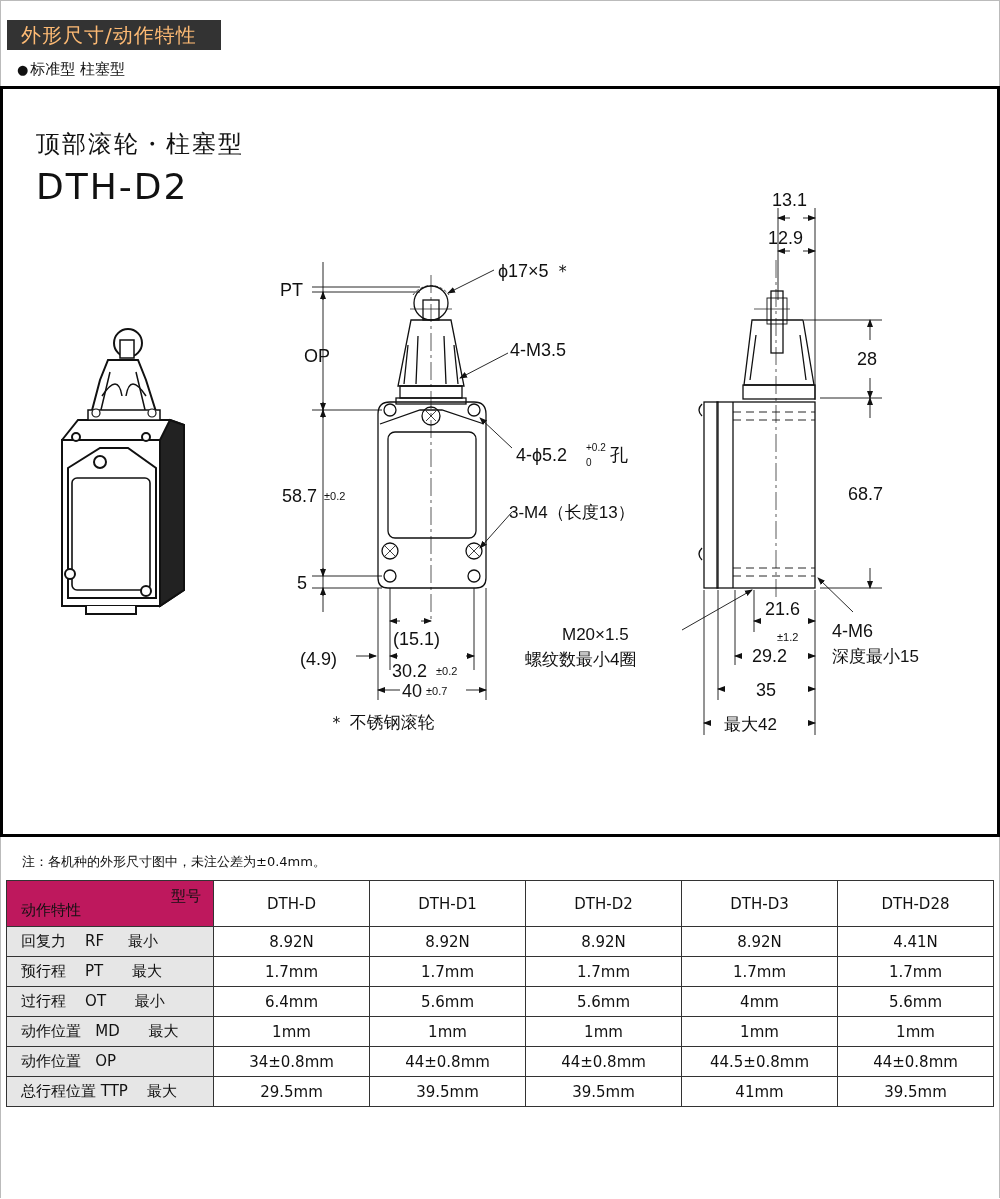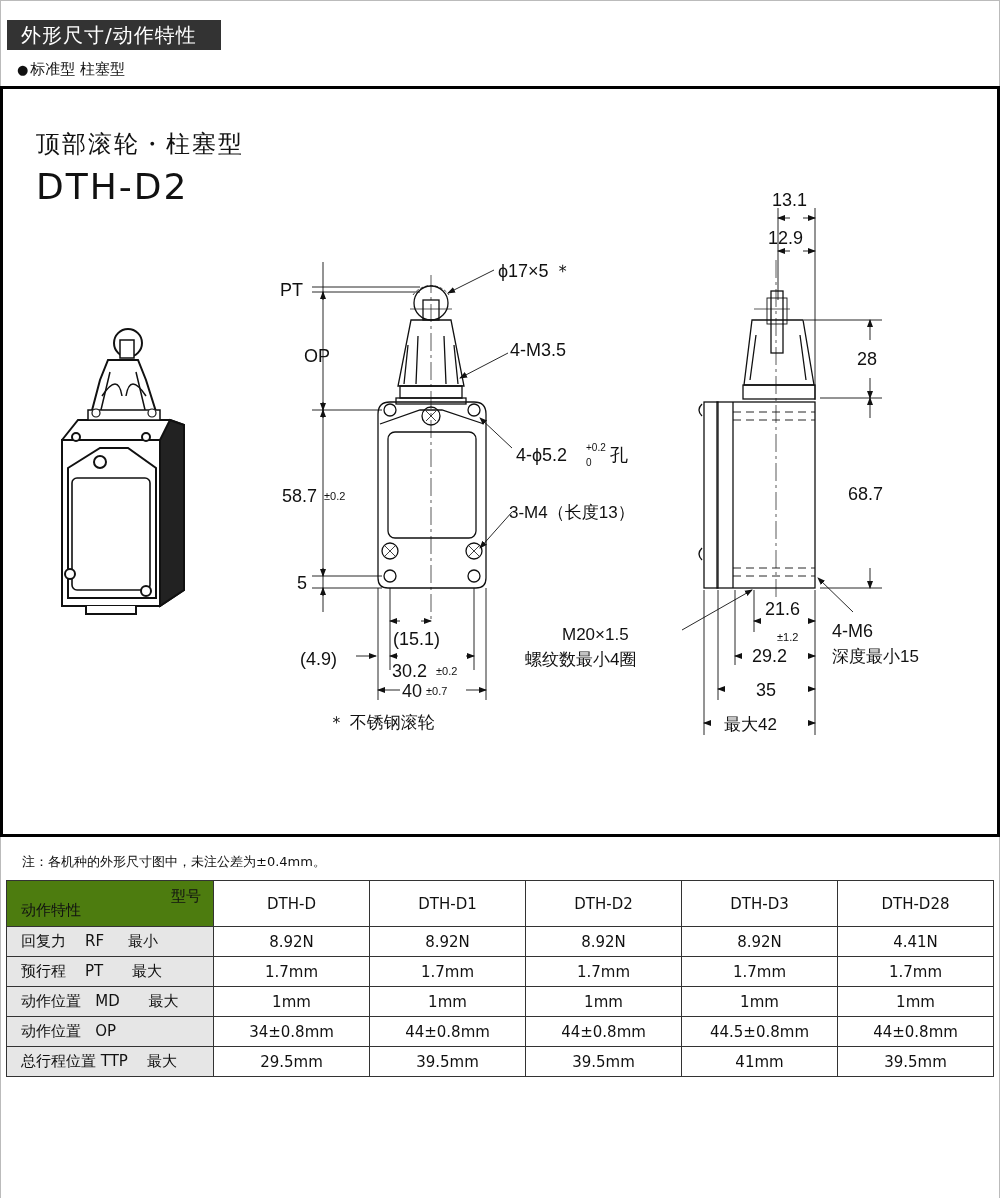--- a/index.html
+++ b/index.html
@@ -1,36 +1,36 @@
 <!DOCTYPE html>
 <html><head>
 <meta charset="utf-8">
 <style>
   html, body { margin: 0; padding: 0; background: #fff; }
   body { width: 1000px; height: 1199px; position: relative; overflow: hidden;
          font-family: "DejaVu Sans", "Liberation Sans", sans-serif; color: #111; }
   .page-edge { position: absolute; left: 0; top: 0; width: 998px; height: 1197px;
                border-left: 1px solid #bbb; border-right: 1px solid #bbb; border-top: 1px solid #bbb; }
   .section-header { position: absolute; left: 7px; top: 20px; width: 214px; height: 30px;
-                    background: #333; color: #ffffff; font-size: 20px; line-height: 30px;
+                    background: #333; color: #fdba74; font-size: 20px; line-height: 30px;
                     padding-left: 14px; box-sizing: border-box; letter-spacing: 1px; }
   .subtype { position: absolute; left: 17px; top: 58px; font-size: 15px; line-height: 23px; }
   .subtype .bullet { font-size: 13px; margin-right: 2px; }
   .drawing-frame { position: absolute; left: 0; top: 86px; width: 1000px; height: 751px;
                    border: 3px solid #000; box-sizing: border-box; border-left-width: 3px; }
   .drawing-svg { position: absolute; left: 0; top: 0; }
   .title-cn { position: absolute; left: 36px; top: 122px; font-size: 24px; line-height: 44px; letter-spacing: 2px; }
   .title-model { position: absolute; left: 36px; top: 166px; font-size: 36px; line-height: 42px; letter-spacing: 2px; }
   .note { position: absolute; left: 22px; top: 852px; font-size: 13px; line-height: 20px; }
   table.spec { position: absolute; left: 6px; top: 880px; border-collapse: collapse;
                font-size: 15px; width: 988px; table-layout: fixed; }
   table.spec td { border: 1px solid #333; height: 29px; text-align: center; padding: 0; }
   table.spec td.lbl { background: #e6e6e6; text-align: left; padding-left: 14px; white-space: pre; }
   table.spec tr.head td { height: 45px; }
-  table.spec td.corner { background: #4d7c0f; position: relative; }
+  table.spec td.corner { background: #be185d; position: relative; }
   .corner .c-top { position: absolute; right: 12px; top: 6px; }
   .corner .c-bot { position: absolute; left: 14px; bottom: 6px; }
   svg text { font-family: "Liberation Sans", "DejaVu Sans", sans-serif; fill: #111; }
 </style>
 </head>
 <body>
 
 <div class="page-edge"></div>
 
 <div class="section-header">外形尺寸/动作特性</div>
@@ -241,20 +241,28 @@
   </tr>
   <tr>
     <td class="lbl">预行程    PT      最大</td>
     <td>1.7mm</td>
     <td>1.7mm</td>
     <td>1.7mm</td>
     <td>1.7mm</td>
     <td>1.7mm</td>
   </tr>
   <tr>
+    <td class="lbl">过行程    OT      最小</td>
+    <td>6.4mm</td>
+    <td>5.6mm</td>
+    <td>5.6mm</td>
+    <td>4mm</td>
+    <td>5.6mm</td>
+  </tr>
+  <tr>
     <td class="lbl">动作位置   MD      最大</td>
     <td>1mm</td>
     <td>1mm</td>
     <td>1mm</td>
     <td>1mm</td>
     <td>1mm</td>
   </tr>
   <tr>
     <td class="lbl">动作位置   OP</td>
     <td>34±0.8mm</td>

